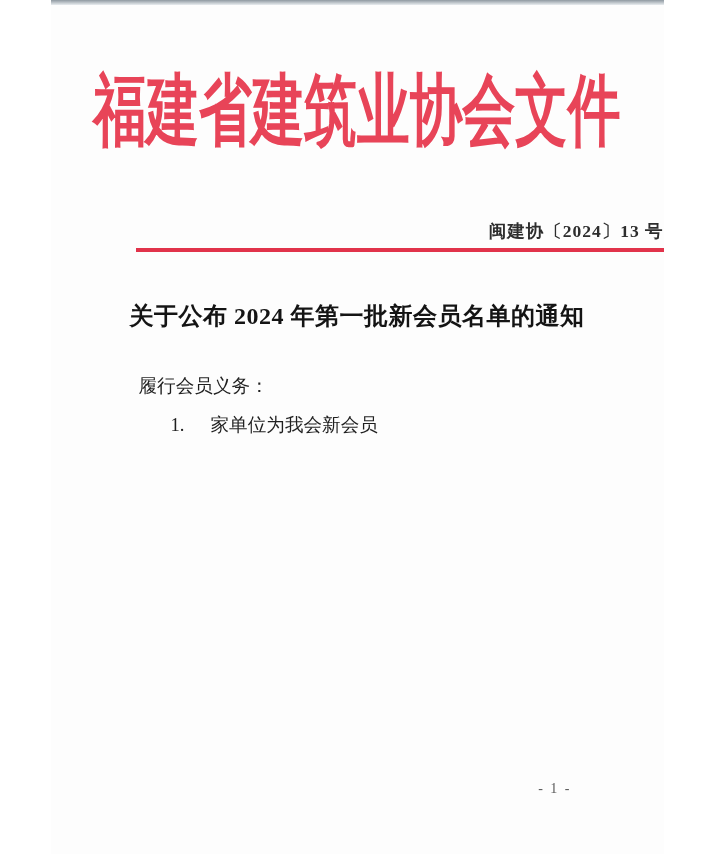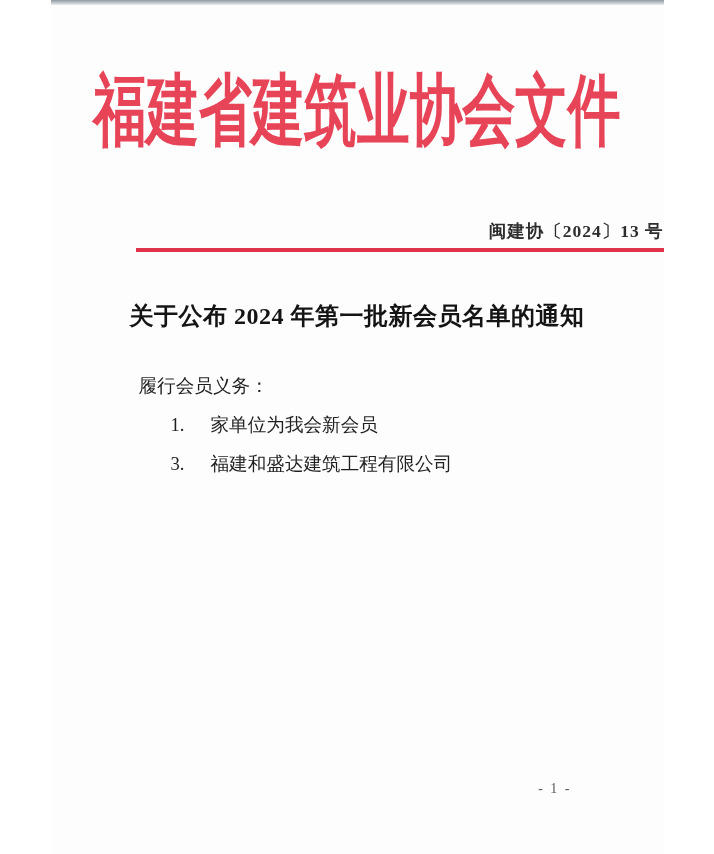--- a/index.html
+++ b/index.html
@@ -110,21 +110,18 @@
 
   <div class="doc-title">关于公布 2024 年第一批新会员名单的通知</div>
 
   <div class="body-text">
     <p>履行会员义务：</p>
 
     <div class="member-list">
       <div class="member-row">
         <span class="member-num">1.</span><span>家单位为我会新会员</span>
       </div>
-      <div class="member-row">
-        <span class="member-num">3.</span><span>福建和盛达建筑工程有限公司</span>
-      </div>
     </div>
   </div>
 
   <div class="page-number">- 1 -</div>
 
 </div>
 
 </body></html>

